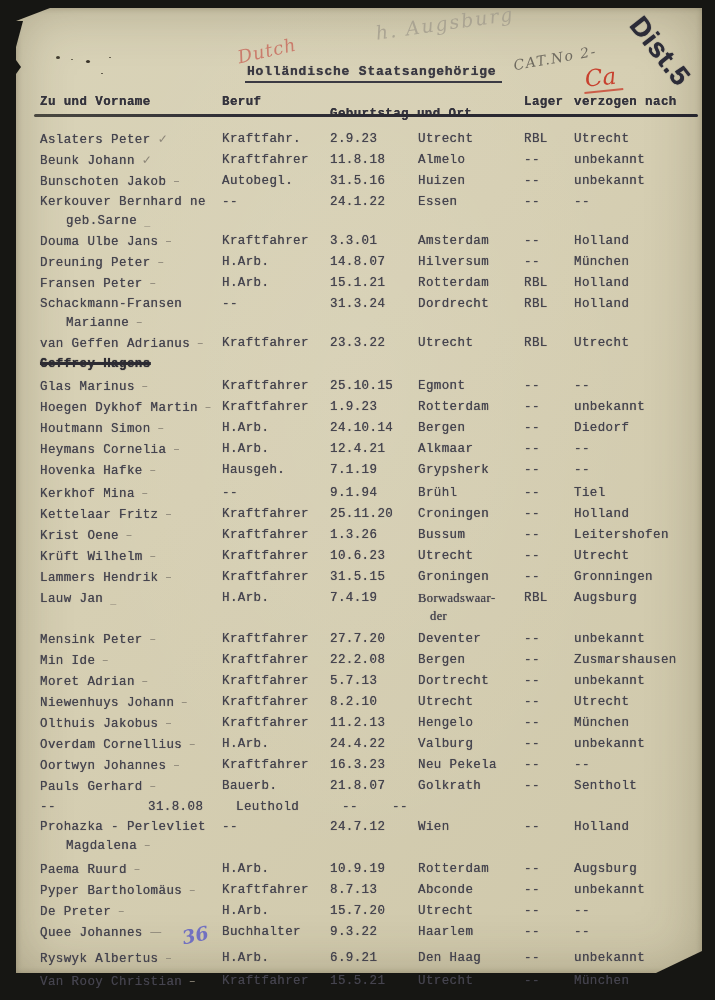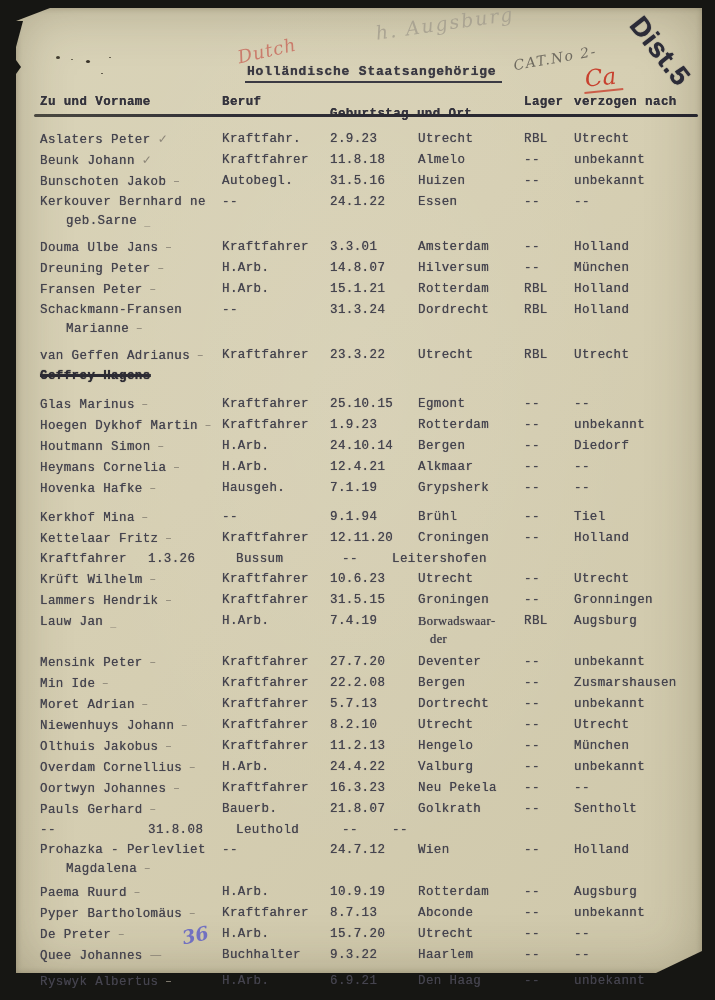--- a/index.html
+++ b/index.html
@@ -59,21 +59,21 @@
   .h-date{width:194px;margin-top:12px;}
   .line2{display:block;padding-left:26px;line-height:16px;font-size:12.5px;}
   .p2{display:block;padding-left:12px;line-height:16px;}
   .mark{color:#8d8779;font-family:"DejaVu Serif",serif;margin-left:7px;text-shadow:none;font-size:12px;}
   .struck .c-name{
     font-weight:bold;color:#2c2b33;
     text-decoration:line-through;text-decoration-thickness:3px;
     text-shadow:0 0 1px #2c2b33;
   }
   .gap4{margin-top:5px;}
-  .gap2{margin-top:8px;}
+  .gap2{margin-top:2px;}
 
   .hw{position:absolute;font-family:"DejaVu Serif",serif;font-style:italic;white-space:nowrap;}
   .hw-pencil-top{left:359px;top:4px;font-size:19px;color:#a59f8f;transform:rotate(-8deg);opacity:.85;letter-spacing:2px;}
   .hw-red-word{left:221px;top:32px;font-size:18px;color:#c65a4e;transform:rotate(-13deg);opacity:.7;letter-spacing:1px;}
   .hw-catno{left:497px;top:42px;font-size:14px;color:#6f6b60;transform:rotate(-10deg);letter-spacing:1.5px;}
   .hw-red-initials{left:567px;top:56px;font-size:23px;color:#c8402e;transform:rotate(-6deg);border-bottom:2px solid rgba(200,64,46,.8);padding:0 6px 0 2px;}
   .stamp{
     position:absolute;left:604px;top:28px;
     font-family:"Liberation Sans",sans-serif;font-weight:bold;font-size:27px;
     color:#2c2c38;transform:rotate(52deg);letter-spacing:1px;
@@ -235,26 +235,27 @@
         <span class="c c-name"><span>Kerkhof Mina</span><span class="mark">–</span></span>
         <span class="c c-beruf">--</span>
         <span class="c c-date">9.1.94</span>
         <span class="c c-place">Brühl</span>
         <span class="c c-lager">--</span>
         <span class="c c-moved">Tiel</span>
       </div>
       <div class="row">
         <span class="c c-name"><span>Kettelaar Fritz</span><span class="mark">–</span></span>
         <span class="c c-beruf">Kraftfahrer</span>
-        <span class="c c-date">12.11.20</span>
+        <span class="c c-date">25.11.20</span>
         <span class="c c-place">Croningen</span>
         <span class="c c-lager">--</span>
         <span class="c c-moved">Holland</span>
       </div>
       <div class="row">
+        <span class="c c-name"><span>Krist Oene</span><span class="mark">–</span></span>
         <span class="c c-beruf">Kraftfahrer</span>
         <span class="c c-date">1.3.26</span>
         <span class="c c-place">Bussum</span>
         <span class="c c-lager">--</span>
         <span class="c c-moved">Leitershofen</span>
       </div>
       <div class="row">
         <span class="c c-name"><span>Krüft Wilhelm</span><span class="mark">–</span></span>
         <span class="c c-beruf">Kraftfahrer</span>
         <span class="c c-date">10.6.23</span>

